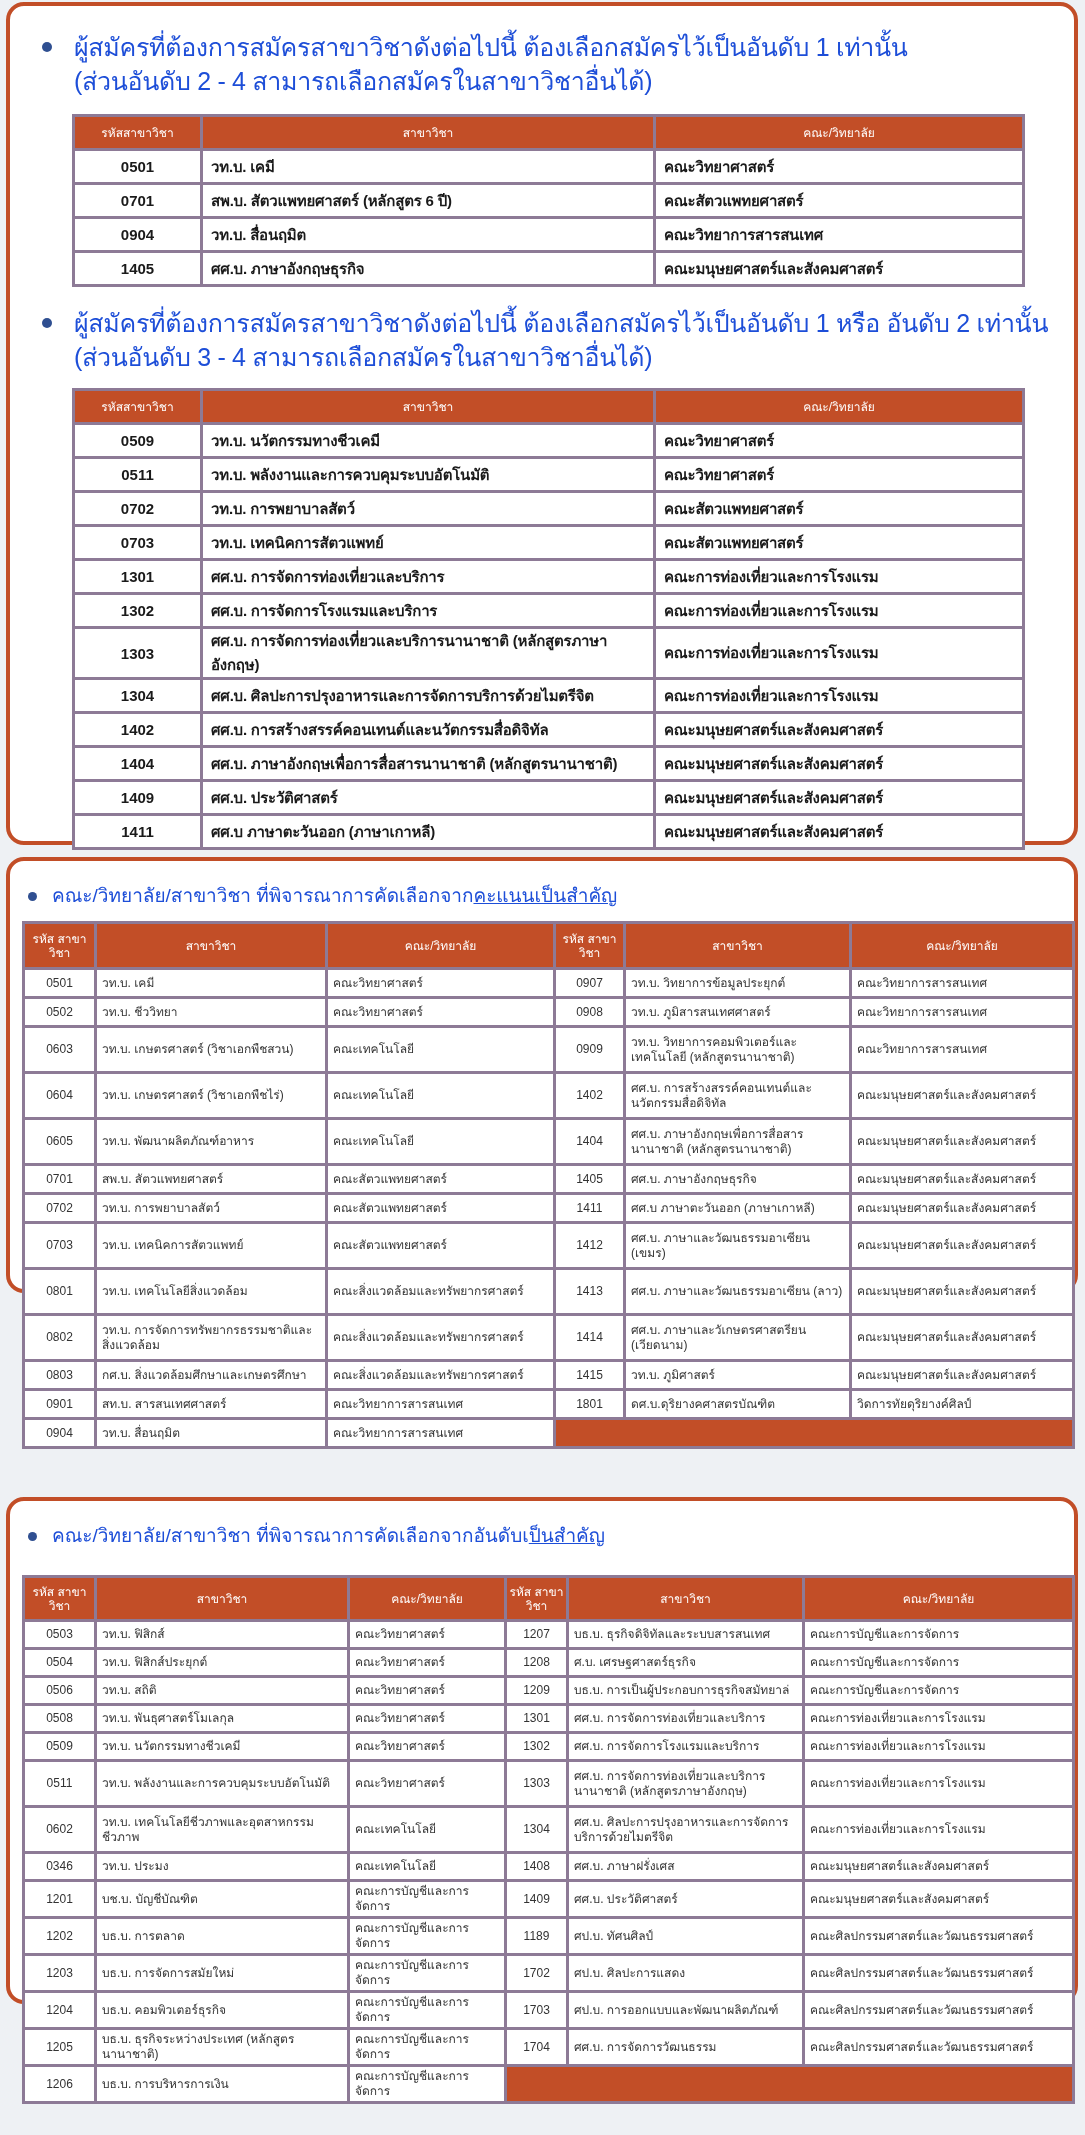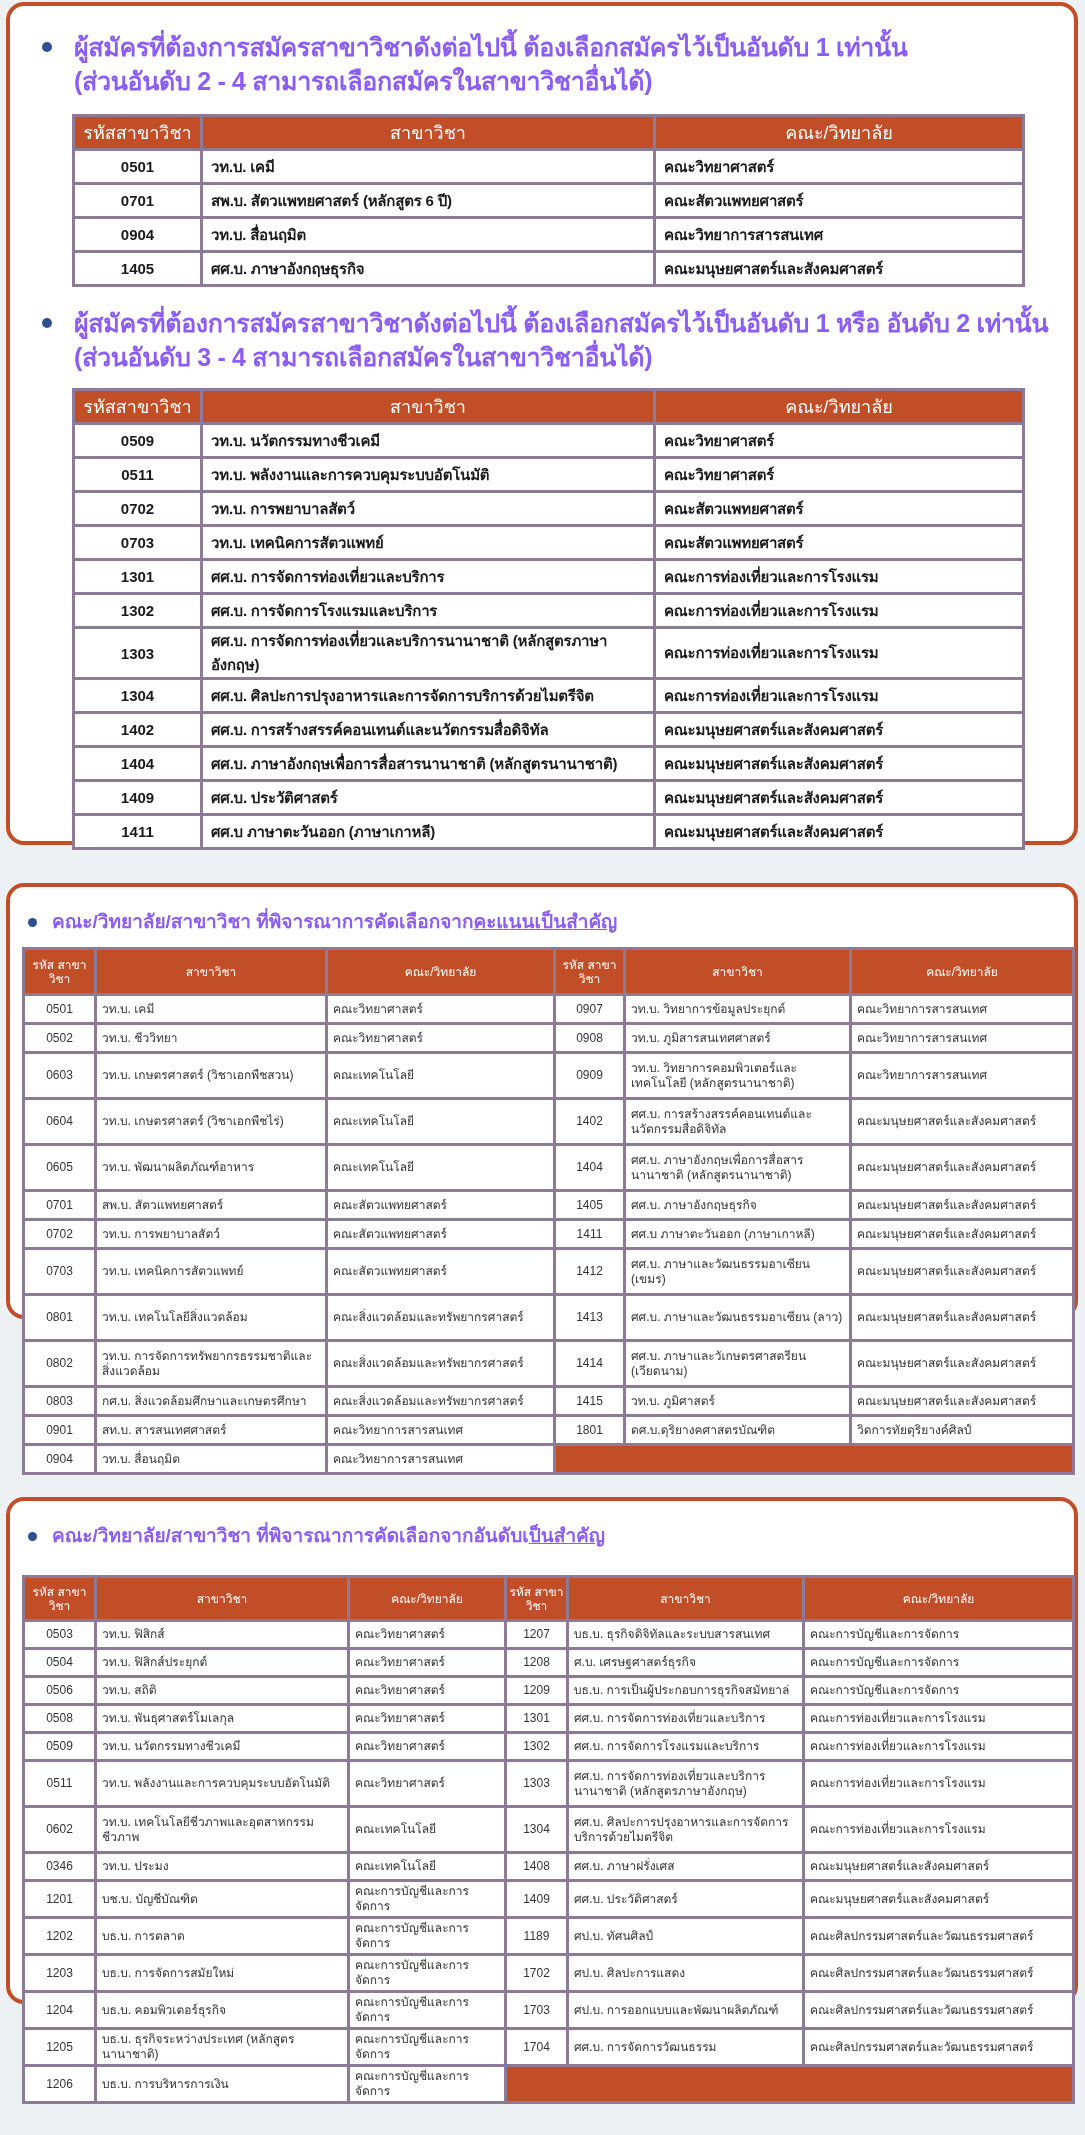--- a/index.html
+++ b/index.html
@@ -15,27 +15,27 @@
   }
   .panel {
     position: absolute;
     left: 6px;
     width: 1072px;
     background: #ffffff;
     border: 4px solid #c24e27;
     border-radius: 18px;
   }
   #panel1 { top: 2px; height: 843px; }
-  #panel2 { top: 883px; height: 436px; }
+  #panel2 { top: 857px; height: 436px; }
   #panel3 { top: 1497px; height: 507px; }
 
   .heading {
     position: absolute;
-    color: #8b5cf6;
-    font-weight: bold;
+    color: #1d4ed8;
+    font-weight: normal;
     font-family: "Liberation Sans", sans-serif;
   }
   .heading .bullet {
     position: absolute;
     left: 0;
     top: 0;
     width: 10px; height: 10px;
     border-radius: 50%;
     background: #2f4f91;
   }
@@ -59,21 +59,21 @@
     background: #c24e27;
     color: #ffffff;
     font-weight: normal;
     text-align: center;
   }
   td { background: #ffffff; }
   td.code { text-align: center; }
 
   
   .tbig { left: 62px; width: 950px; font-size: 15px; font-family: "Liberation Sans", sans-serif; }
-  .tbig th { height: 34px; font-size: 18px; }
+  .tbig th { height: 34px; font-size: 12px; }
   .tbig td { height: 34px; padding: 0 8px; }
   .tbig td.code { font-weight: bold; }
   .tbig td.major, .tbig td.faculty { font-weight: bold; letter-spacing: -0.2px; }
 
   
   .tsmall { font-size: 12px; font-family: "Liberation Sans", sans-serif; }
   .tsmall th { font-size: 12px; line-height: 14px; padding: 2px 2px; }
   .tsmall td { padding: 2px 5px; line-height: 15px; color: #333; }
   .tsmall td.filler { background: #c24e27; }
 </style>

